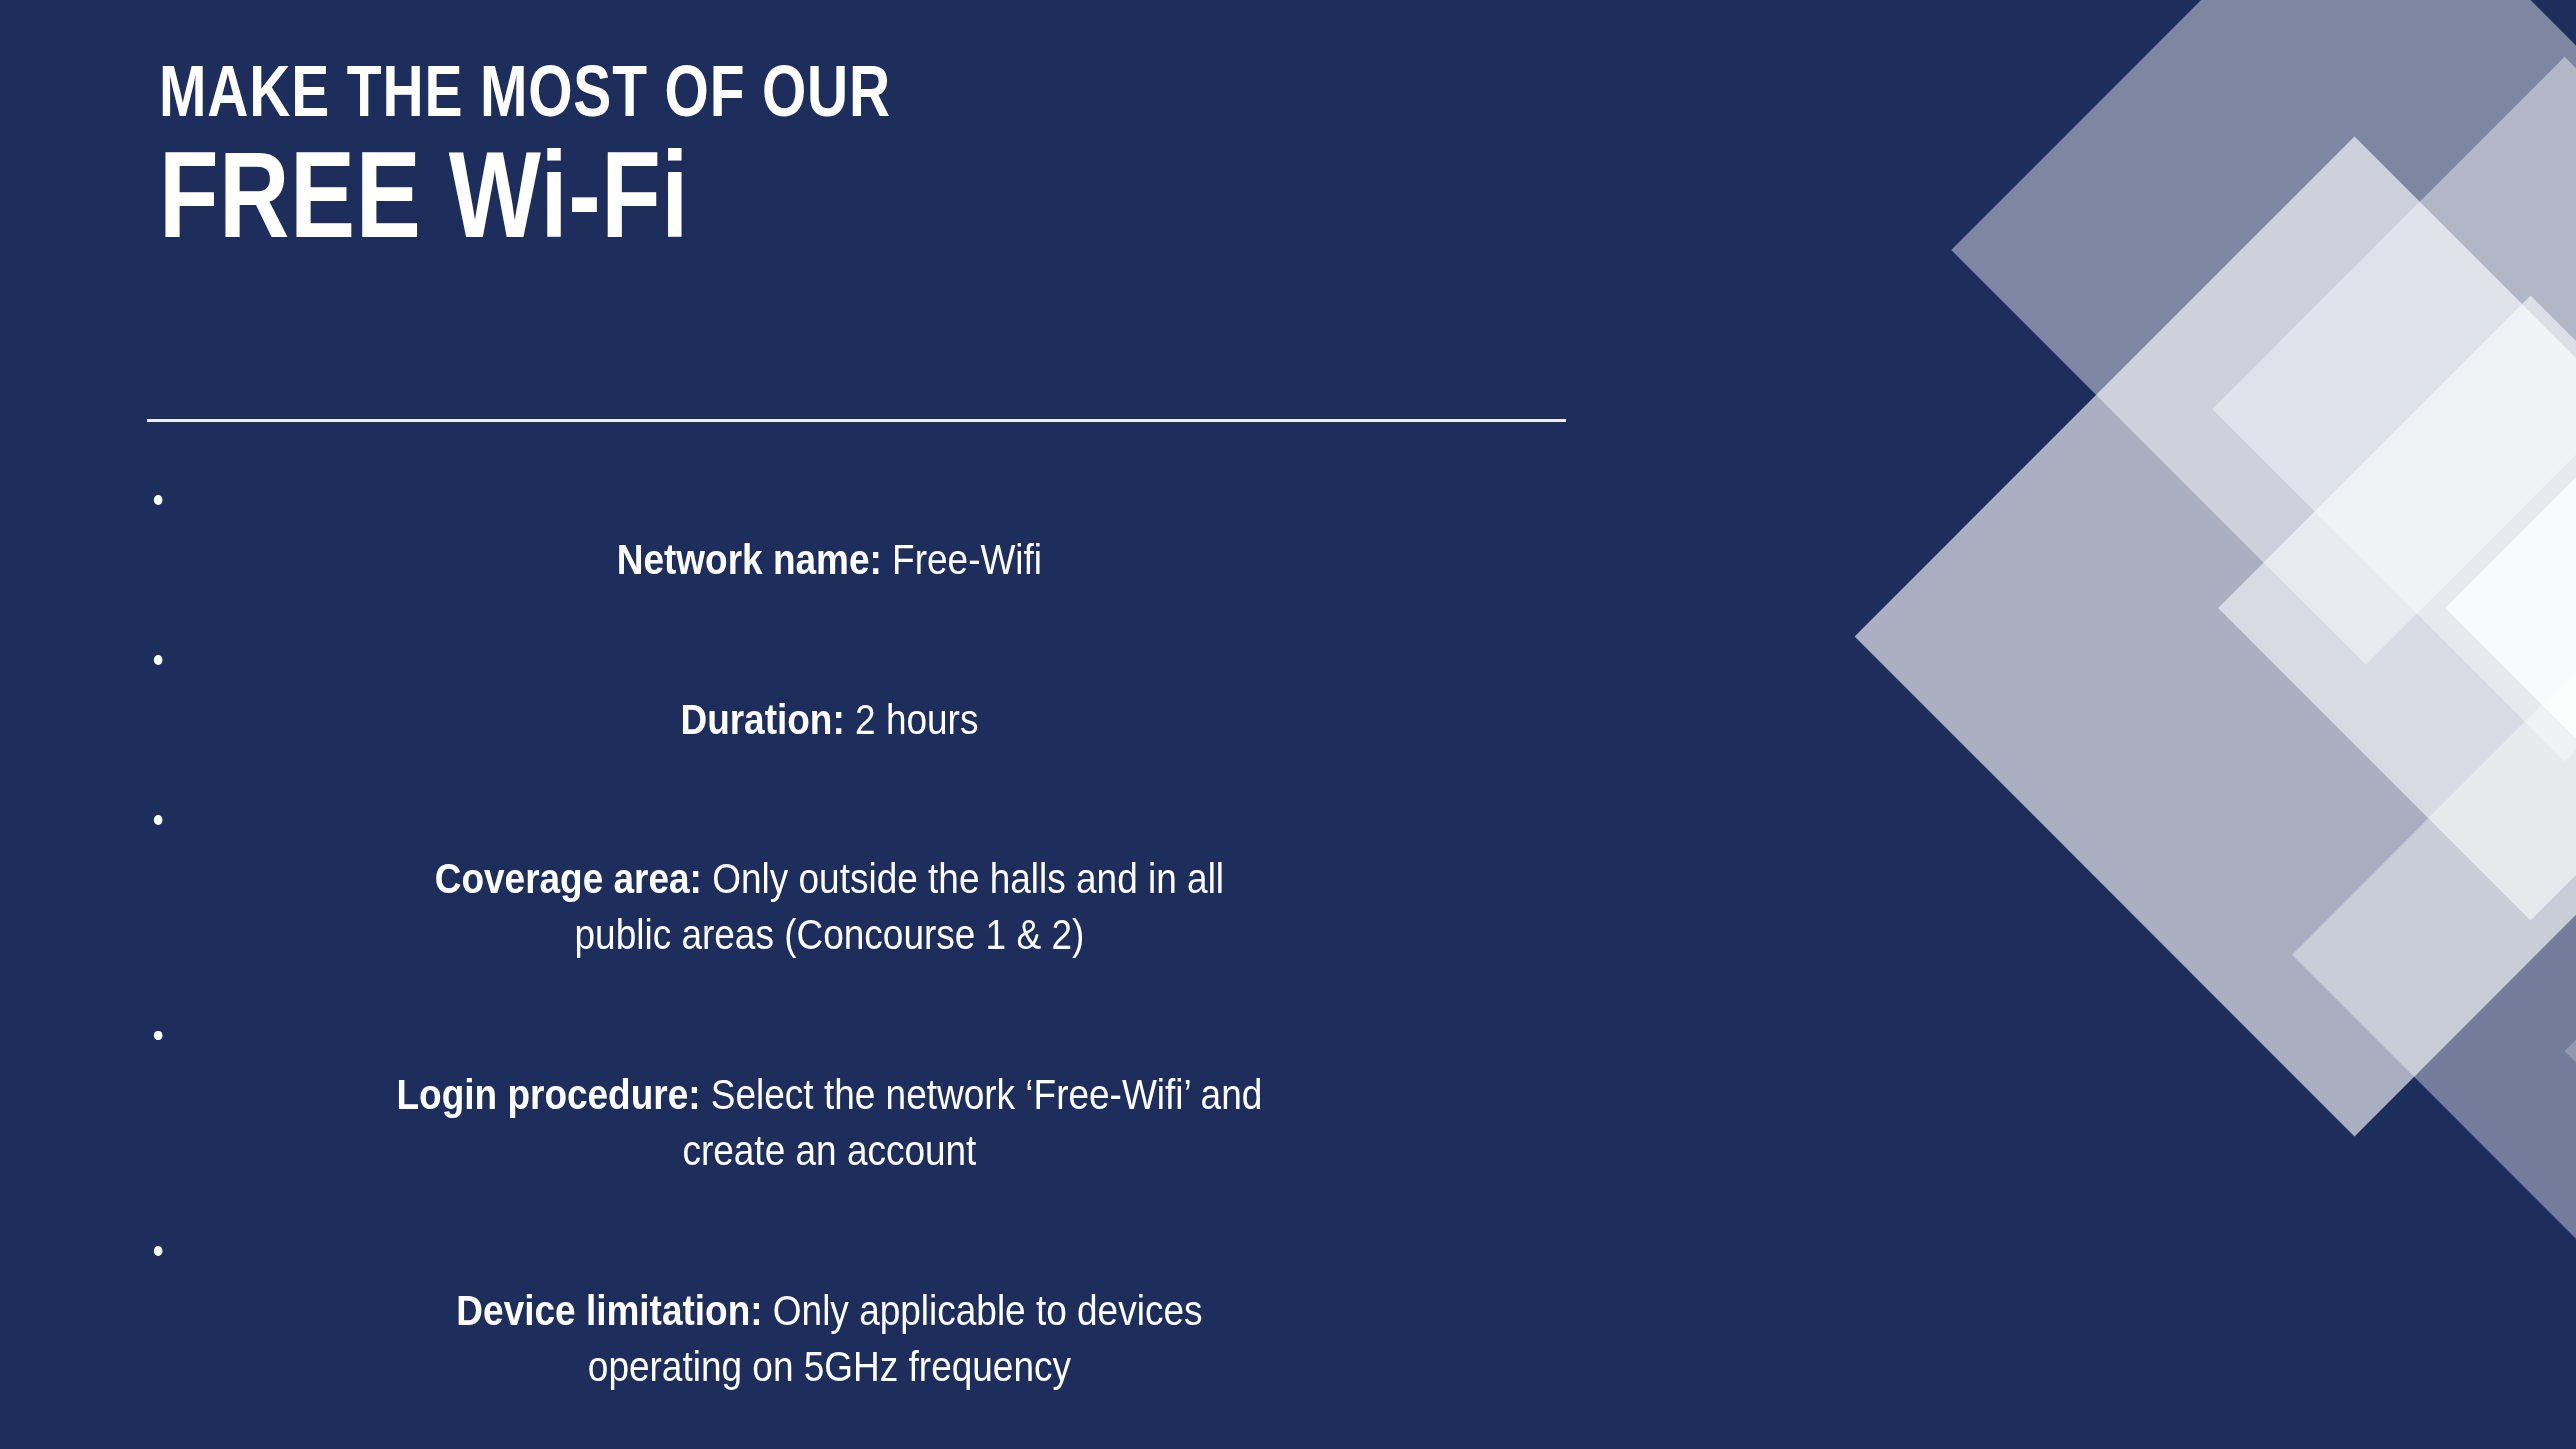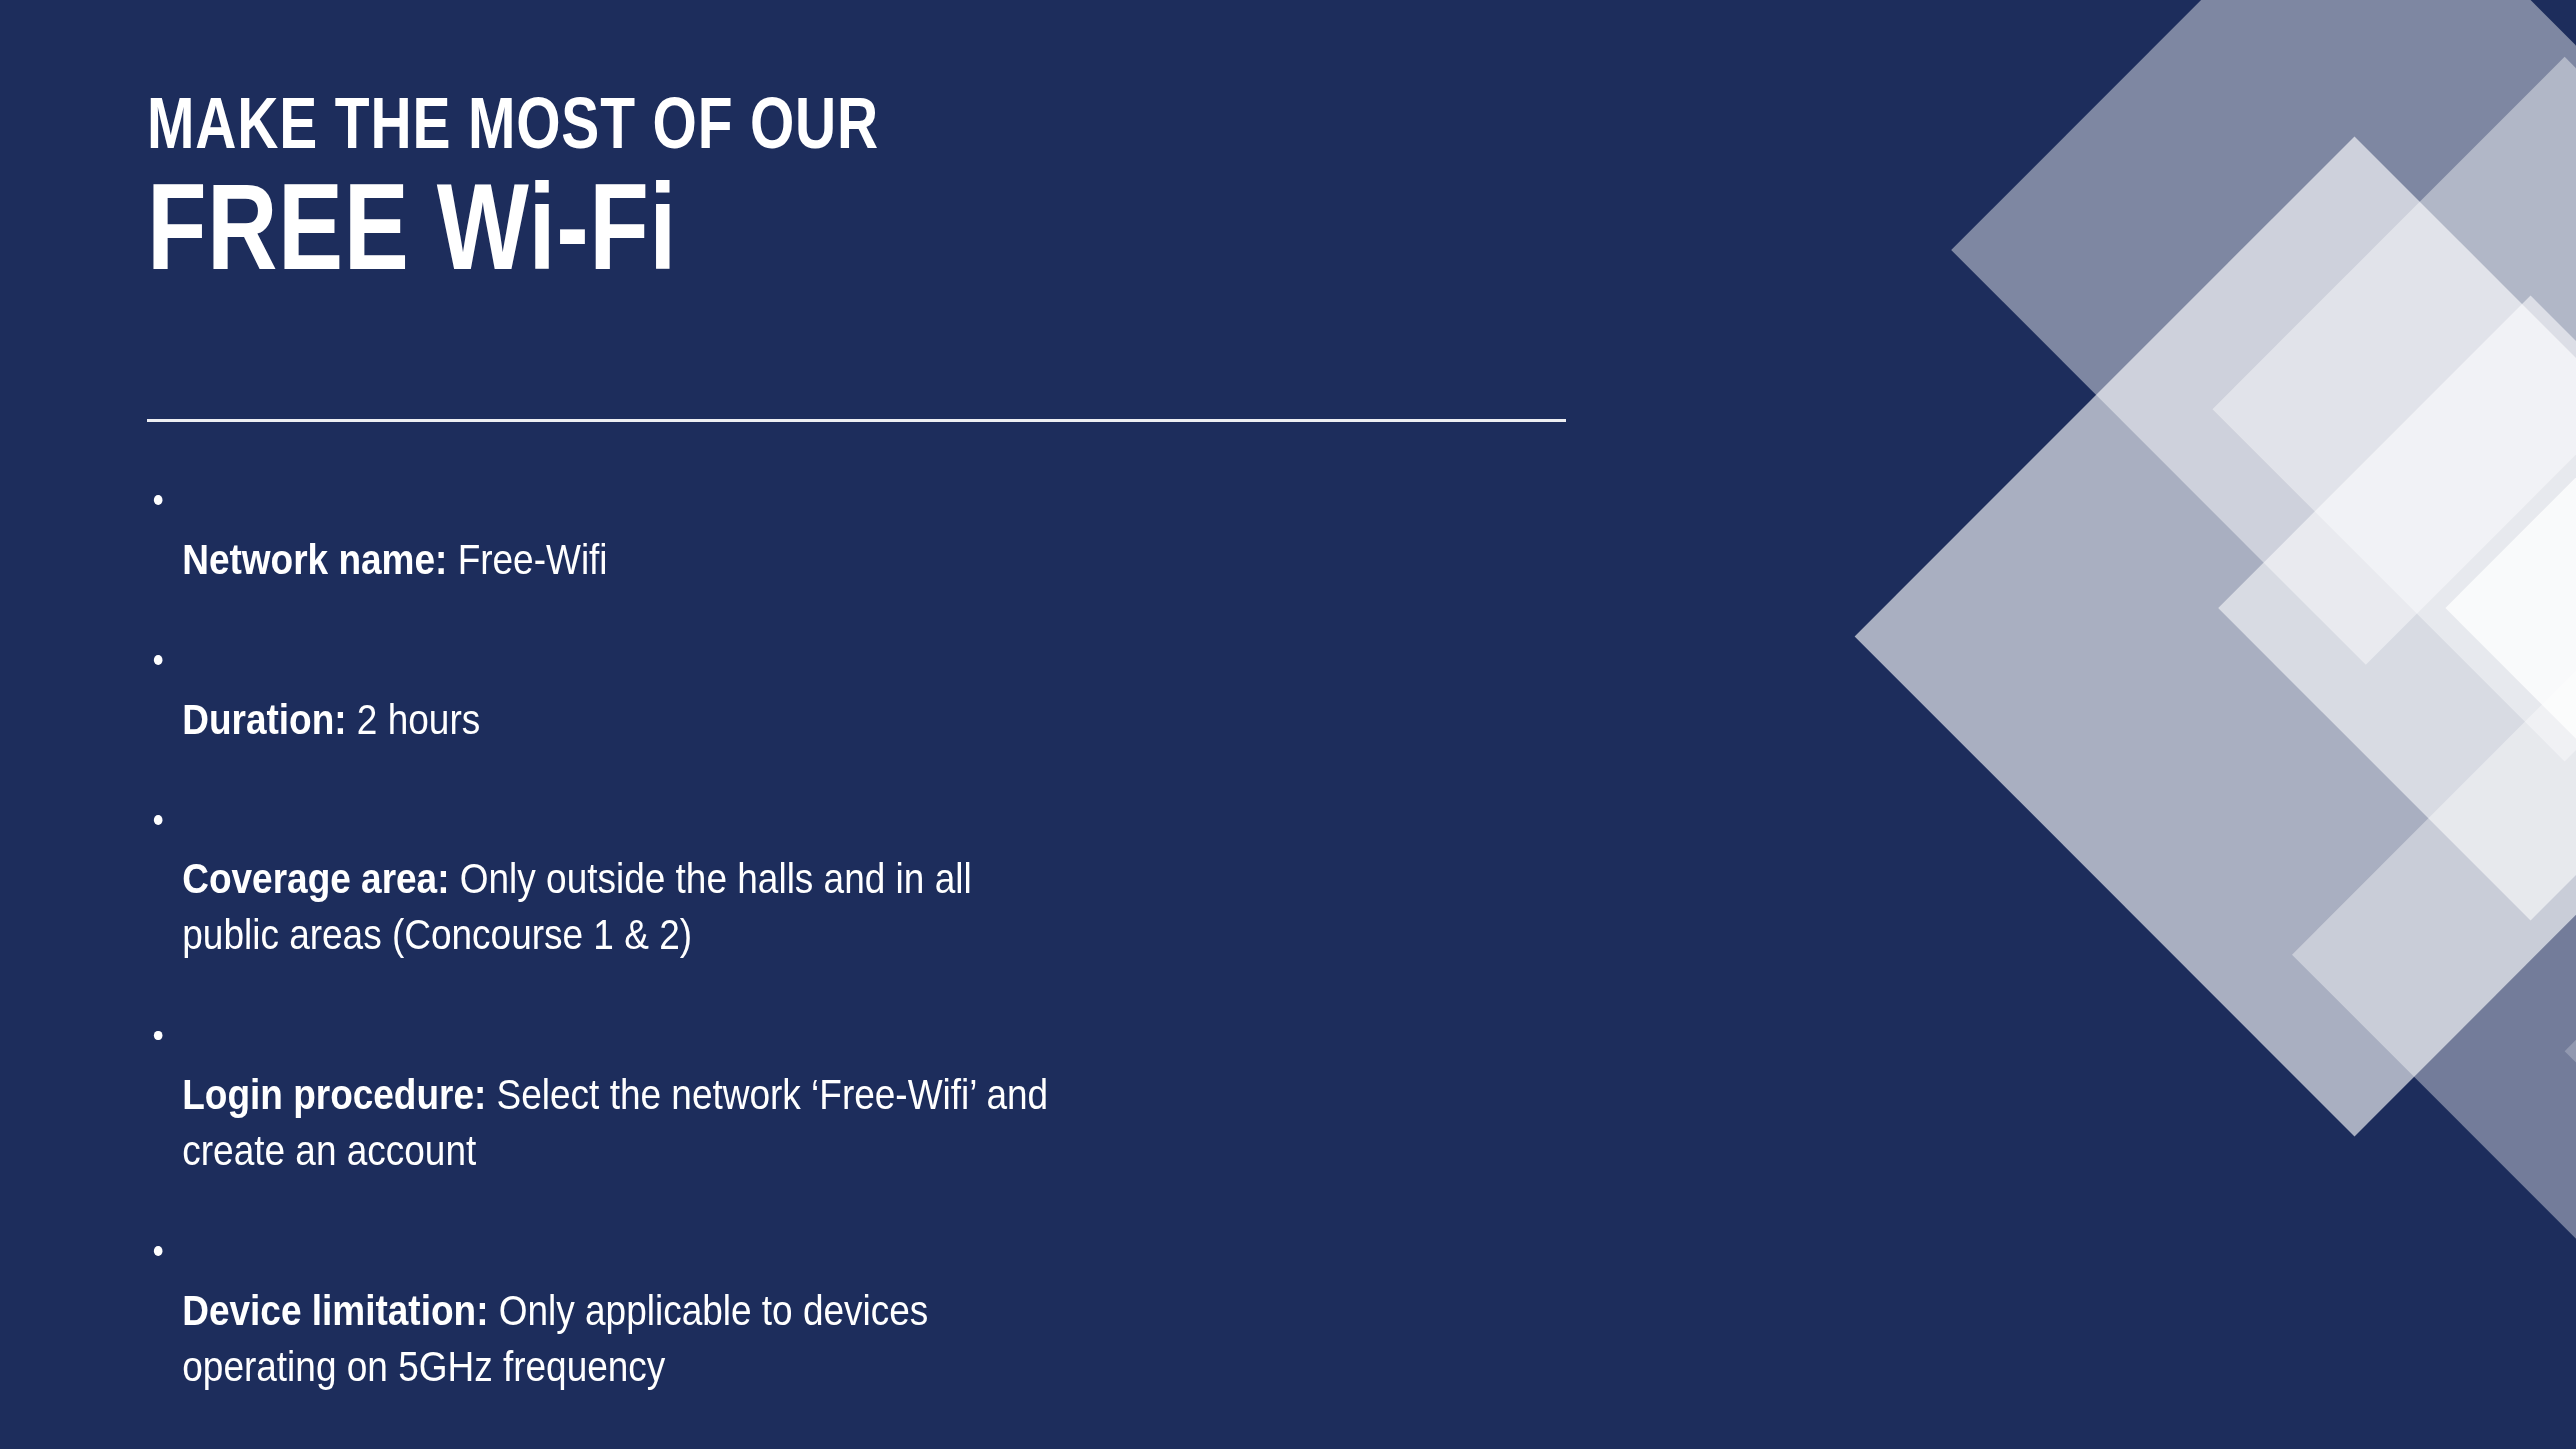--- a/index.html
+++ b/index.html
@@ -37,24 +37,23 @@
   .content {
     position:absolute;
     left:147px;
     top:0;
     width:1546px;
     height:1449px;
   }
 
   .headline-block {
     position:absolute;
-    left:0;
+    left:12px;
     top:54px;
     width:1478px;
-    margin-top:32px;
   }
 
   .headline-kicker {
     color:#ffffff;
     font-family:"Liberation Sans Narrow", "Liberation Sans", sans-serif;
     font-weight:700;
     font-size:73px;
     line-height:1.0;
     letter-spacing:1.1px;
     transform:scaleX(0.78);
@@ -85,20 +84,21 @@
     opacity:0.92;
   }
 
   
   .bullet-list {
     position:absolute;
     left:0;
     top:476px;
     width:1546px;
     list-style:none;
+    text-align:center;
   }
 
   .bullet-item {
     position:relative;
     display:block;
     color:#ffffff;
     font-family:"Liberation Sans Narrow", "Liberation Sans", sans-serif;
     font-size:43px;
     line-height:1.30;
     padding-left:41px;

